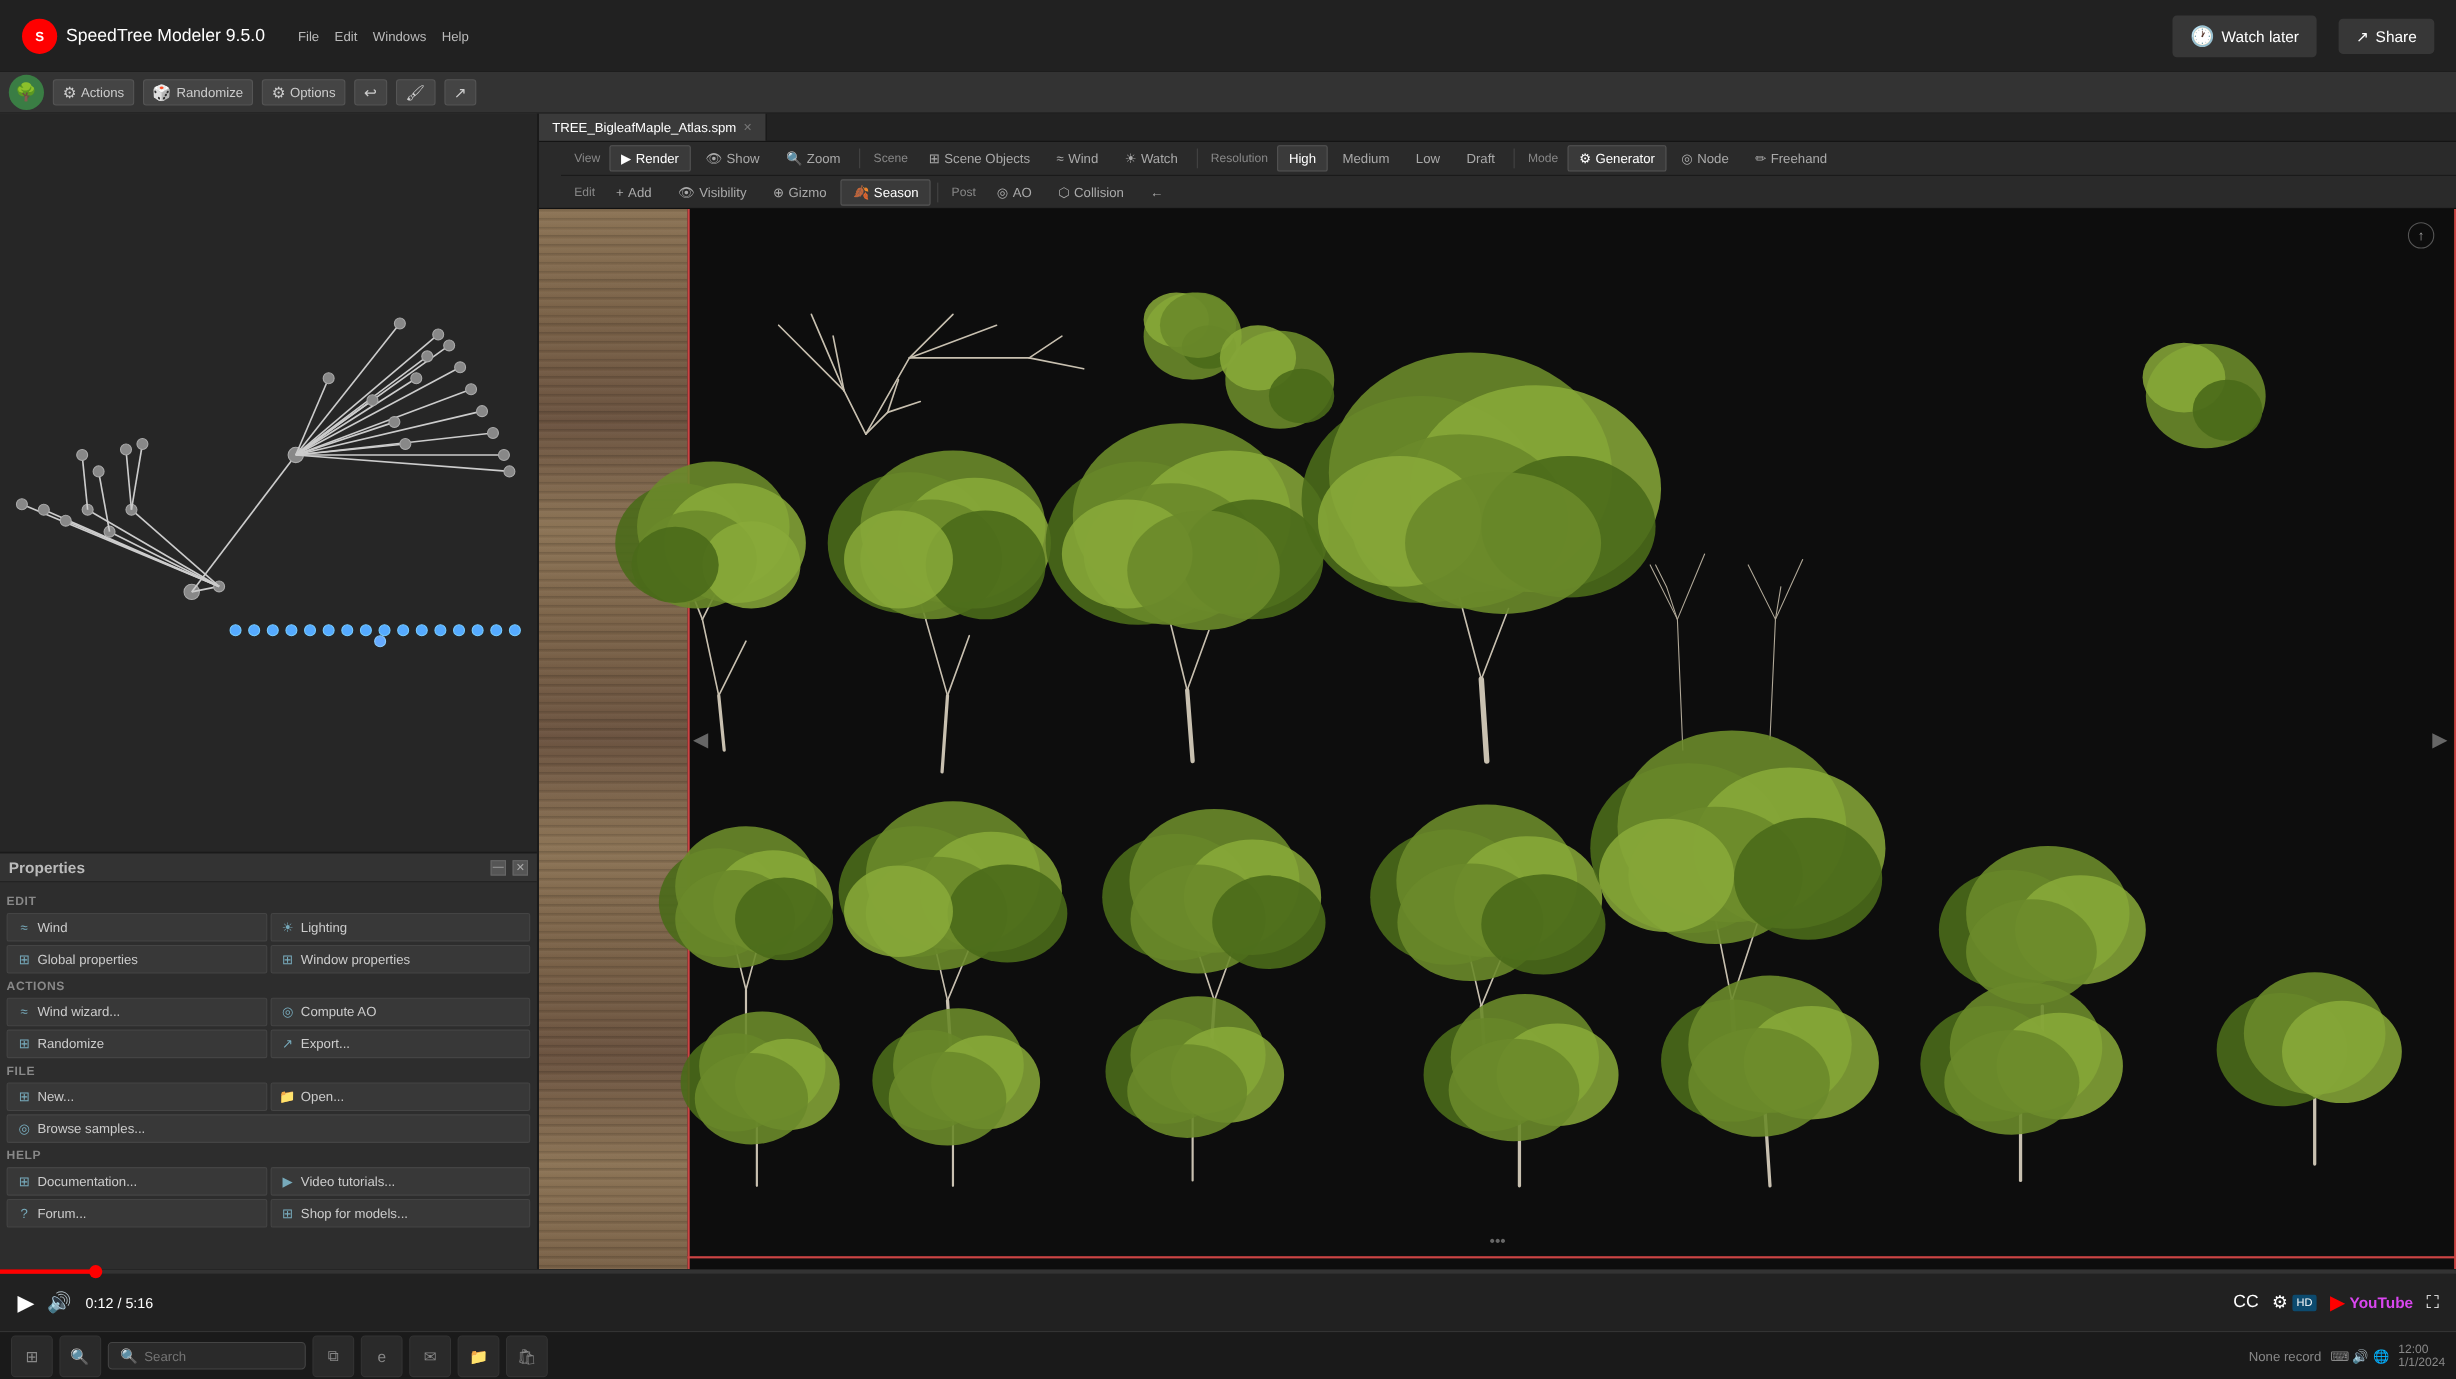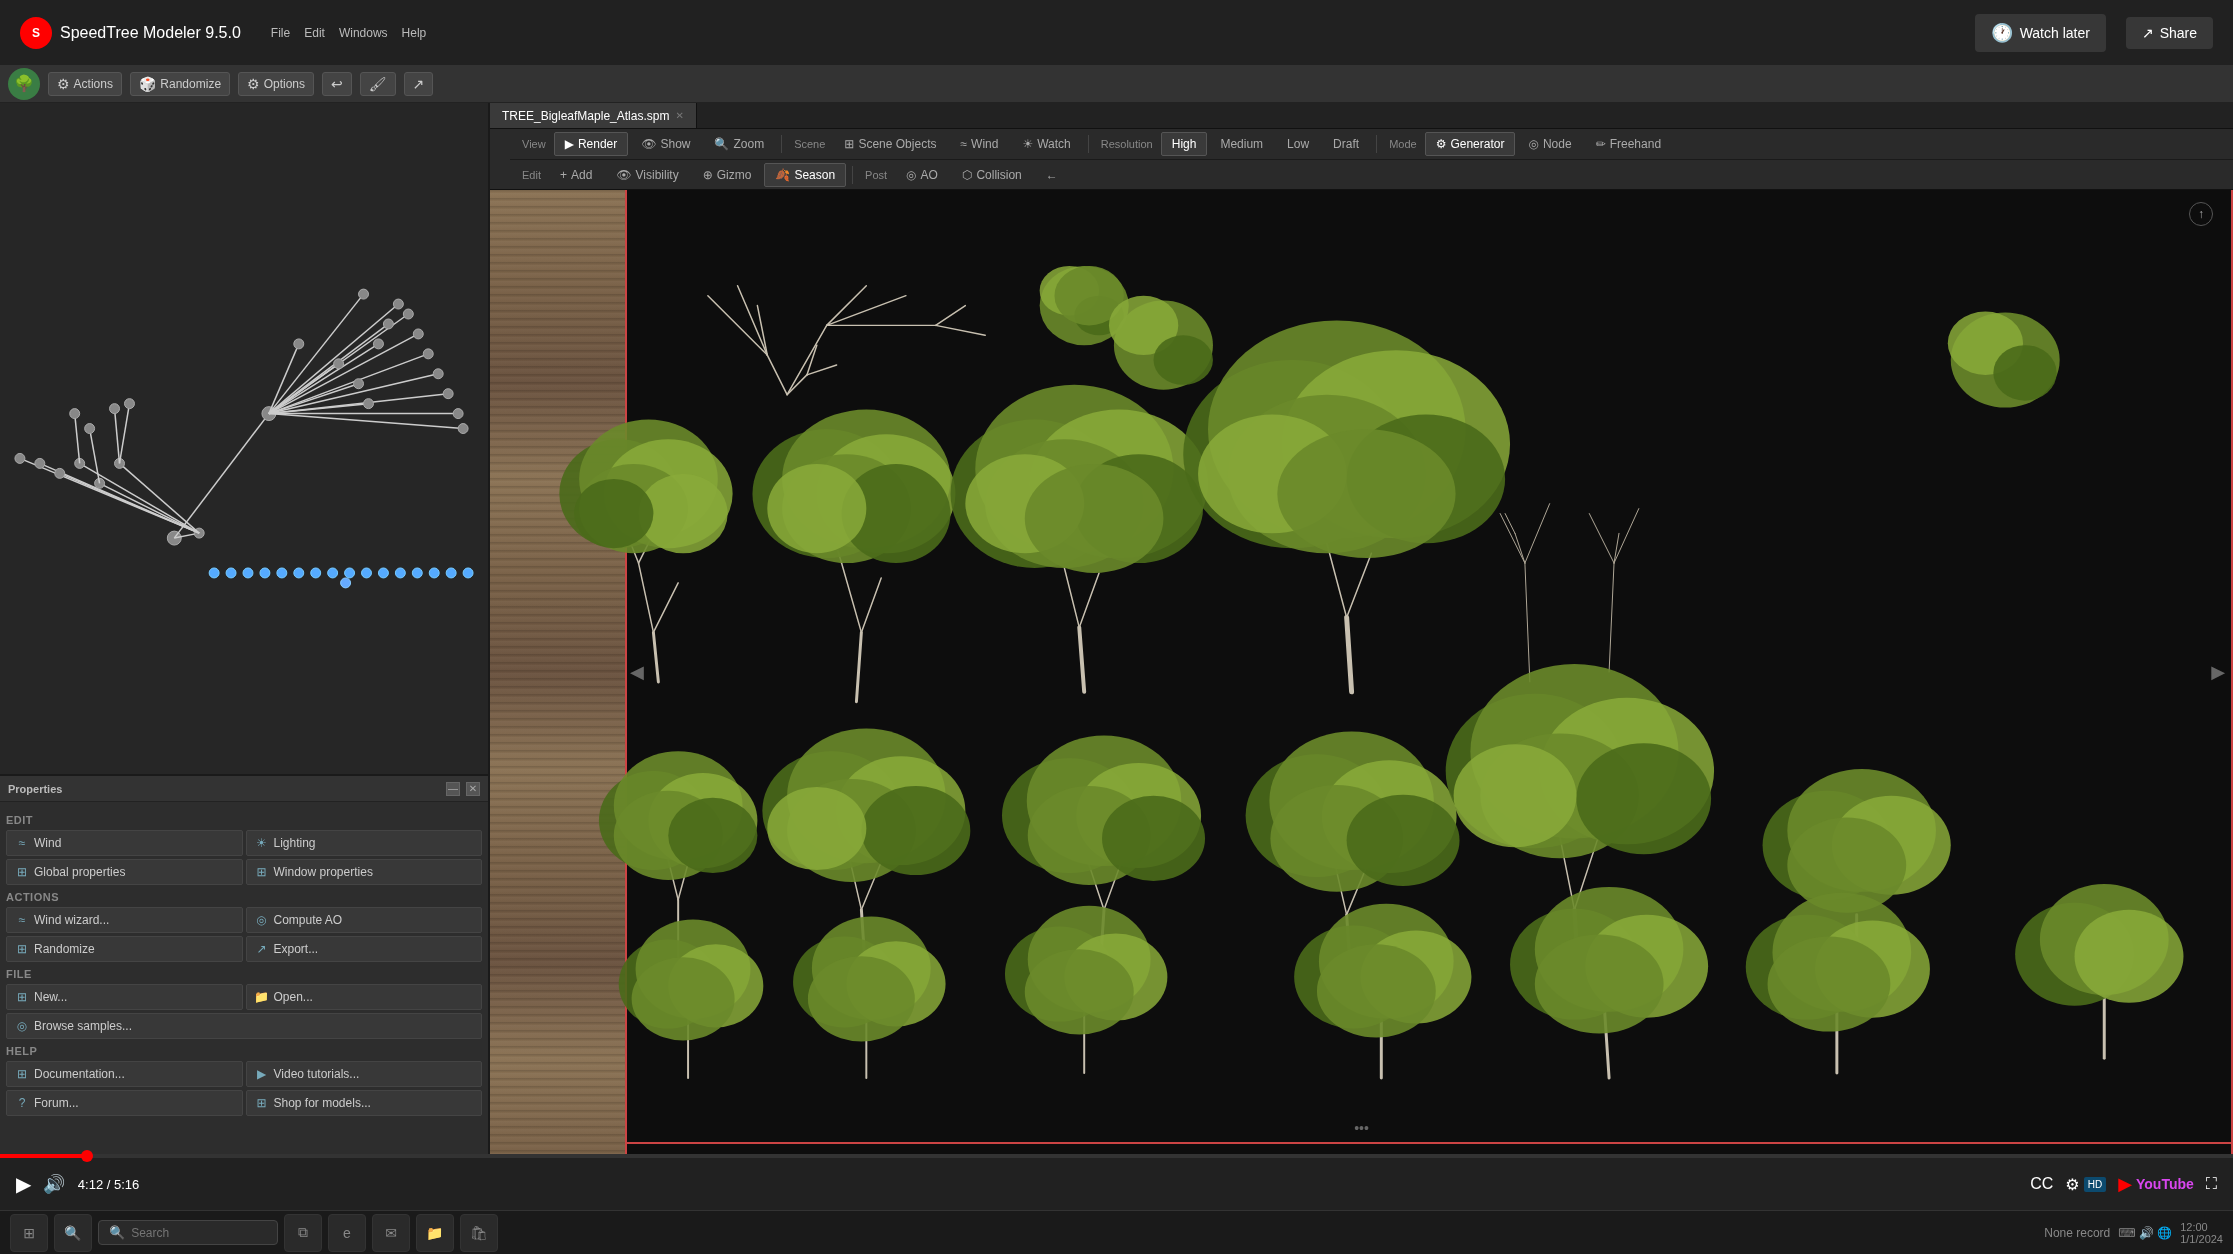--- a/index.html
+++ b/index.html
@@ -182,21 +182,21 @@
       background: #333;
       display: flex;
       align-items: center;
       padding: 0 8px;
       gap: 6px;
       border-bottom: 1px solid #222;
       flex-shrink: 0;
     }
     .panel-title {
       color: #bbb;
-      font-size: 11px;
+      font-size: 14px;
       font-weight: 600;
     }
     .panel-controls {
       margin-left: auto;
       display: flex;
       gap: 6px;
     }
     .panel-ctrl-btn {
       width: 14px; height: 14px;
       background: #555;
@@ -1190,21 +1190,21 @@
 
   <div class="yt-progress-bar">
     <div class="yt-progress-fill"></div>
     <div class="yt-progress-dot"></div>
   </div>
 
   <div class="yt-controls">
     <button class="yt-play-btn">▶</button>
     <button class="yt-vol-btn">🔊</button>
     <span class="yt-time">
-      <span>4:12</span>
+      <span>0:12</span>
       <span> / </span>
       <span>5:16</span>
     </span>
     <div class="yt-ctrl-spacer"></div>
     <button class="yt-cc-btn">CC</button>
     <button class="yt-settings-btn">
       <span>⚙</span>
       <span class="yt-hd-badge">HD</span>
     </button>
     <button class="yt-yt-logo">

